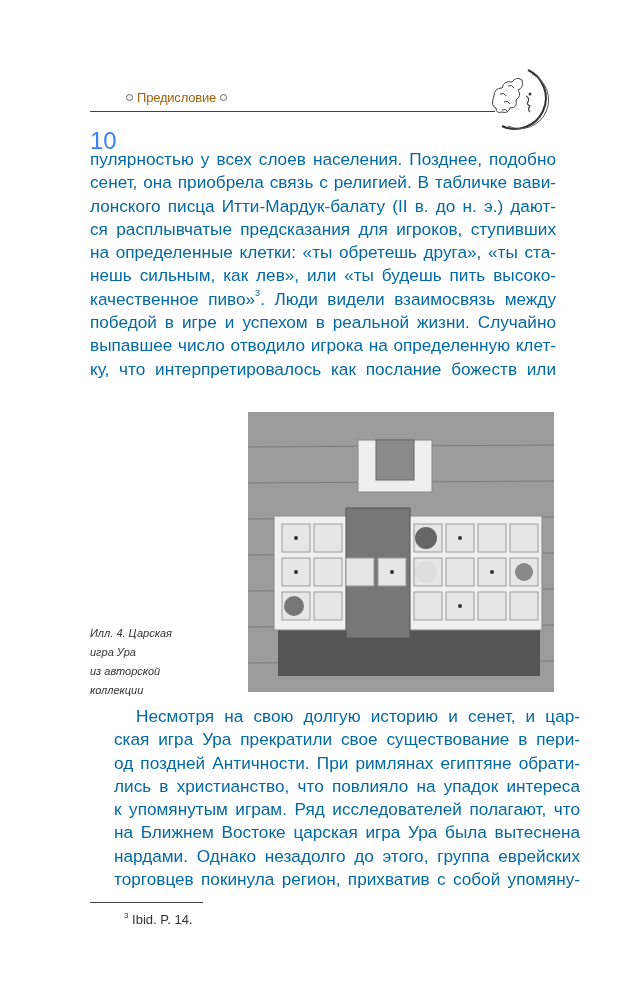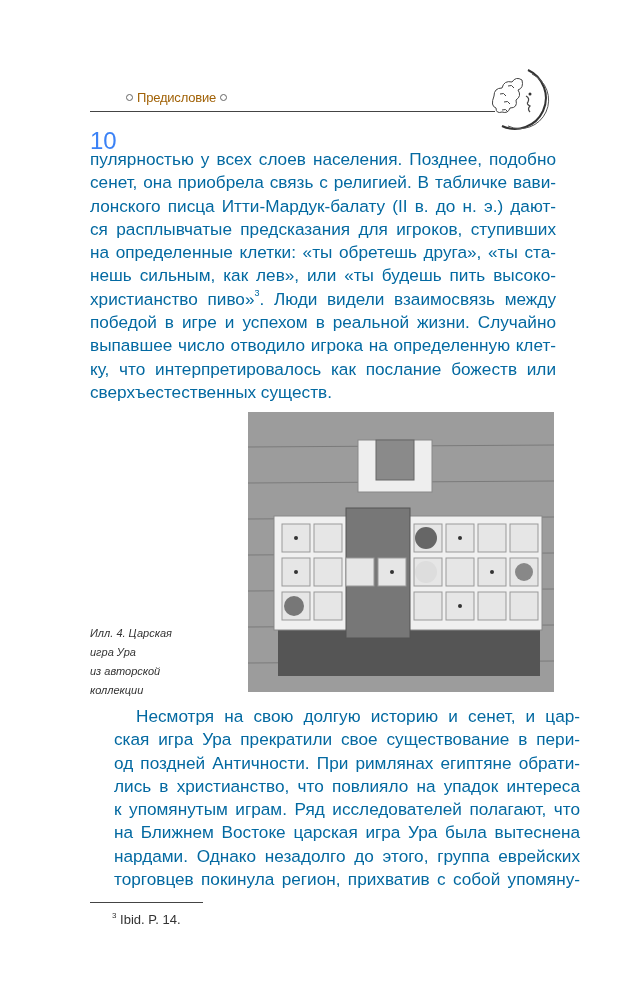--- a/index.html
+++ b/index.html
@@ -15,21 +15,21 @@
   .body-text .line { display: block; white-space: nowrap; text-align: justify; text-align-last: justify; height: 23.3px; }
   .body-text .line.last { text-align-last: left; }
   .body-text .line.indent { padding-left: 22px; }
   sup { font-size: 9px; line-height: 0; position: relative; top: -2px; }
   .para1 { top: 148px; }
   .para2 { top: 705px; margin-left: 24px; }
   .figure { position: absolute; left: 248px; top: 412px; width: 306px; height: 280px; background: #9a9a9a; overflow: hidden; }
   .caption { position: absolute; left: 90px; top: 624px; width: 150px; font-size: 11px; line-height: 19px; font-style: italic; color: #333; }
   .caption span { display: block; }
   .footnote-rule { position: absolute; left: 90px; top: 902px; width: 113px; height: 1px; background: #444; }
-  .footnote { position: absolute; left: 112px; top: 912px; font-size: 13px; color: #333; }
+  .footnote { position: absolute; left: 124px; top: 912px; font-size: 13px; color: #333; }
   .footnote sup { font-size: 8px; top: -1px; }
 </style>
 </head>
 <body>
 
 <div class="header">
   <span class="page-num">10</span>
   <span class="running-head"><span class="dot"></span><span>Предисловие</span><span class="dot"></span></span>
   <div class="header-rule"></div>
   <svg class="moon" viewBox="0 0 68 68">
@@ -44,25 +44,24 @@
   </svg>
 </div>
 
 <div class="body-text para1">
   <span class="line">пулярностью у всех слоев населения. Позднее, подобно</span>
   <span class="line">сенет, она приобрела связь с религией. В табличке вави-</span>
   <span class="line">лонского писца Итти-Мардук-балату (II в. до н. э.) дают-</span>
   <span class="line">ся расплывчатые предсказания для игроков, ступивших</span>
   <span class="line">на определенные клетки: «ты обретешь друга», «ты ста-</span>
   <span class="line">нешь сильным, как лев», или «ты будешь пить высоко-</span>
-  <span class="line"><span>христианство пиво»</span><sup>3</sup>. <span>Люди видели взаимосвязь между</span></span>
+  <span class="line"><span>качественное пиво»</span><sup>3</sup>. <span>Люди видели взаимосвязь между</span></span>
   <span class="line">победой в игре и успехом в реальной жизни. Случайно</span>
   <span class="line">выпавшее число отводило игрока на определенную клет-</span>
   <span class="line">ку, что интерпретировалось как послание божеств или</span>
-  <span class="line last">сверхъестественных существ.</span>
 </div>
 
 <div class="figure">
   <svg width="306" height="280" viewBox="0 0 306 280">
     <defs>
       <pattern id="wood" width="306" height="36" patternUnits="userSpaceOnUse">
         <rect width="306" height="36" fill="#9c9c9c"></rect>
         <line x1="0" y1="35" x2="306" y2="33" stroke="#7a7a7a" stroke-width="1"></line>
       </pattern>
     </defs>

